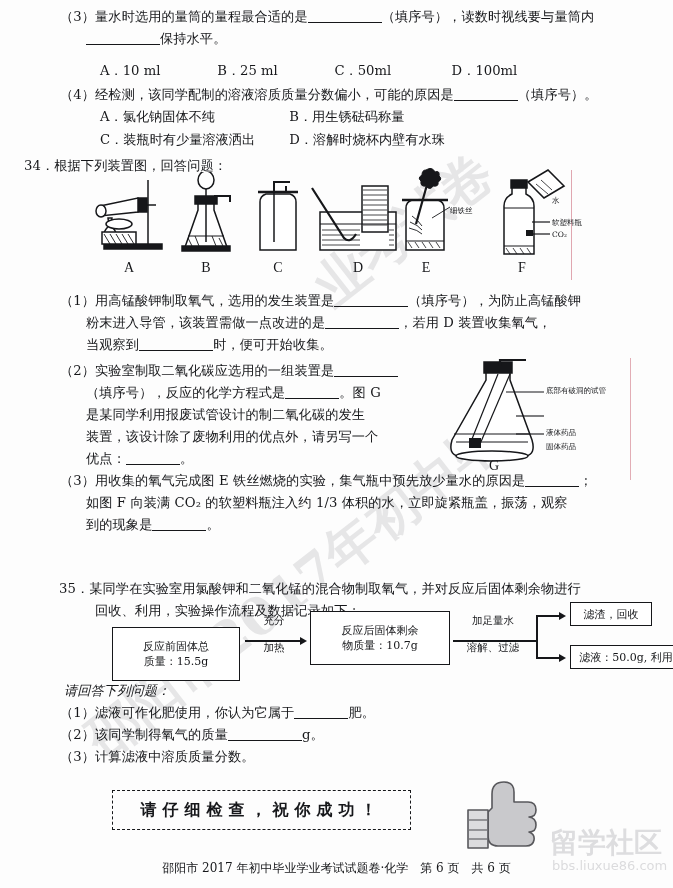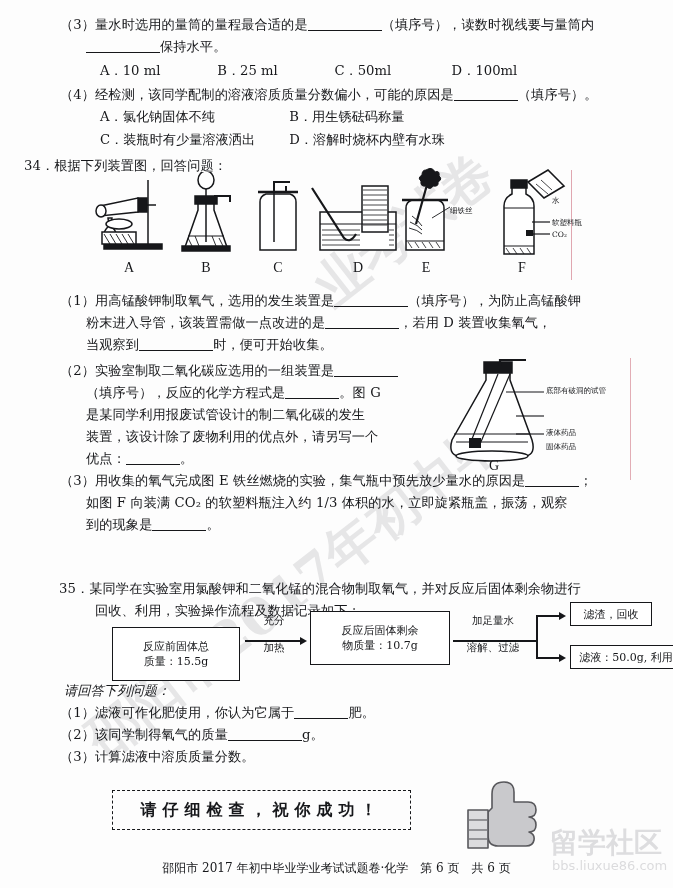--- a/index.html
+++ b/index.html
@@ -164,21 +164,21 @@
 </head>
 <body>
 
 <div class="page">
 
   <div class="wm" id="wm-a">业考试卷</div>
   <div class="wm" id="wm-b">邵阳市2017年初中毕</div>
   <div id="margin-rule"></div>
   <div id="margin-rule2"></div>
 
-  <div class="blk" style="left:60px; top:14px;">
+  <div class="blk" style="left:60px; top:6px;">
     <div class="line">
       <span>（3）量水时选用的量筒的量程最合适的是</span><span class="fill f8"></span><span>（填序号），读数时视线要与量筒内</span>
     </div>
     <div class="line indent1">
       <span class="fill f8"></span><span>保持水平。</span>
     </div>
   </div>
 
   <div class="optrow" style="left:100px; top:62px;">
     <span class="opt" style="width:113px;"><span>A．</span><span>10 ml</span></span>

